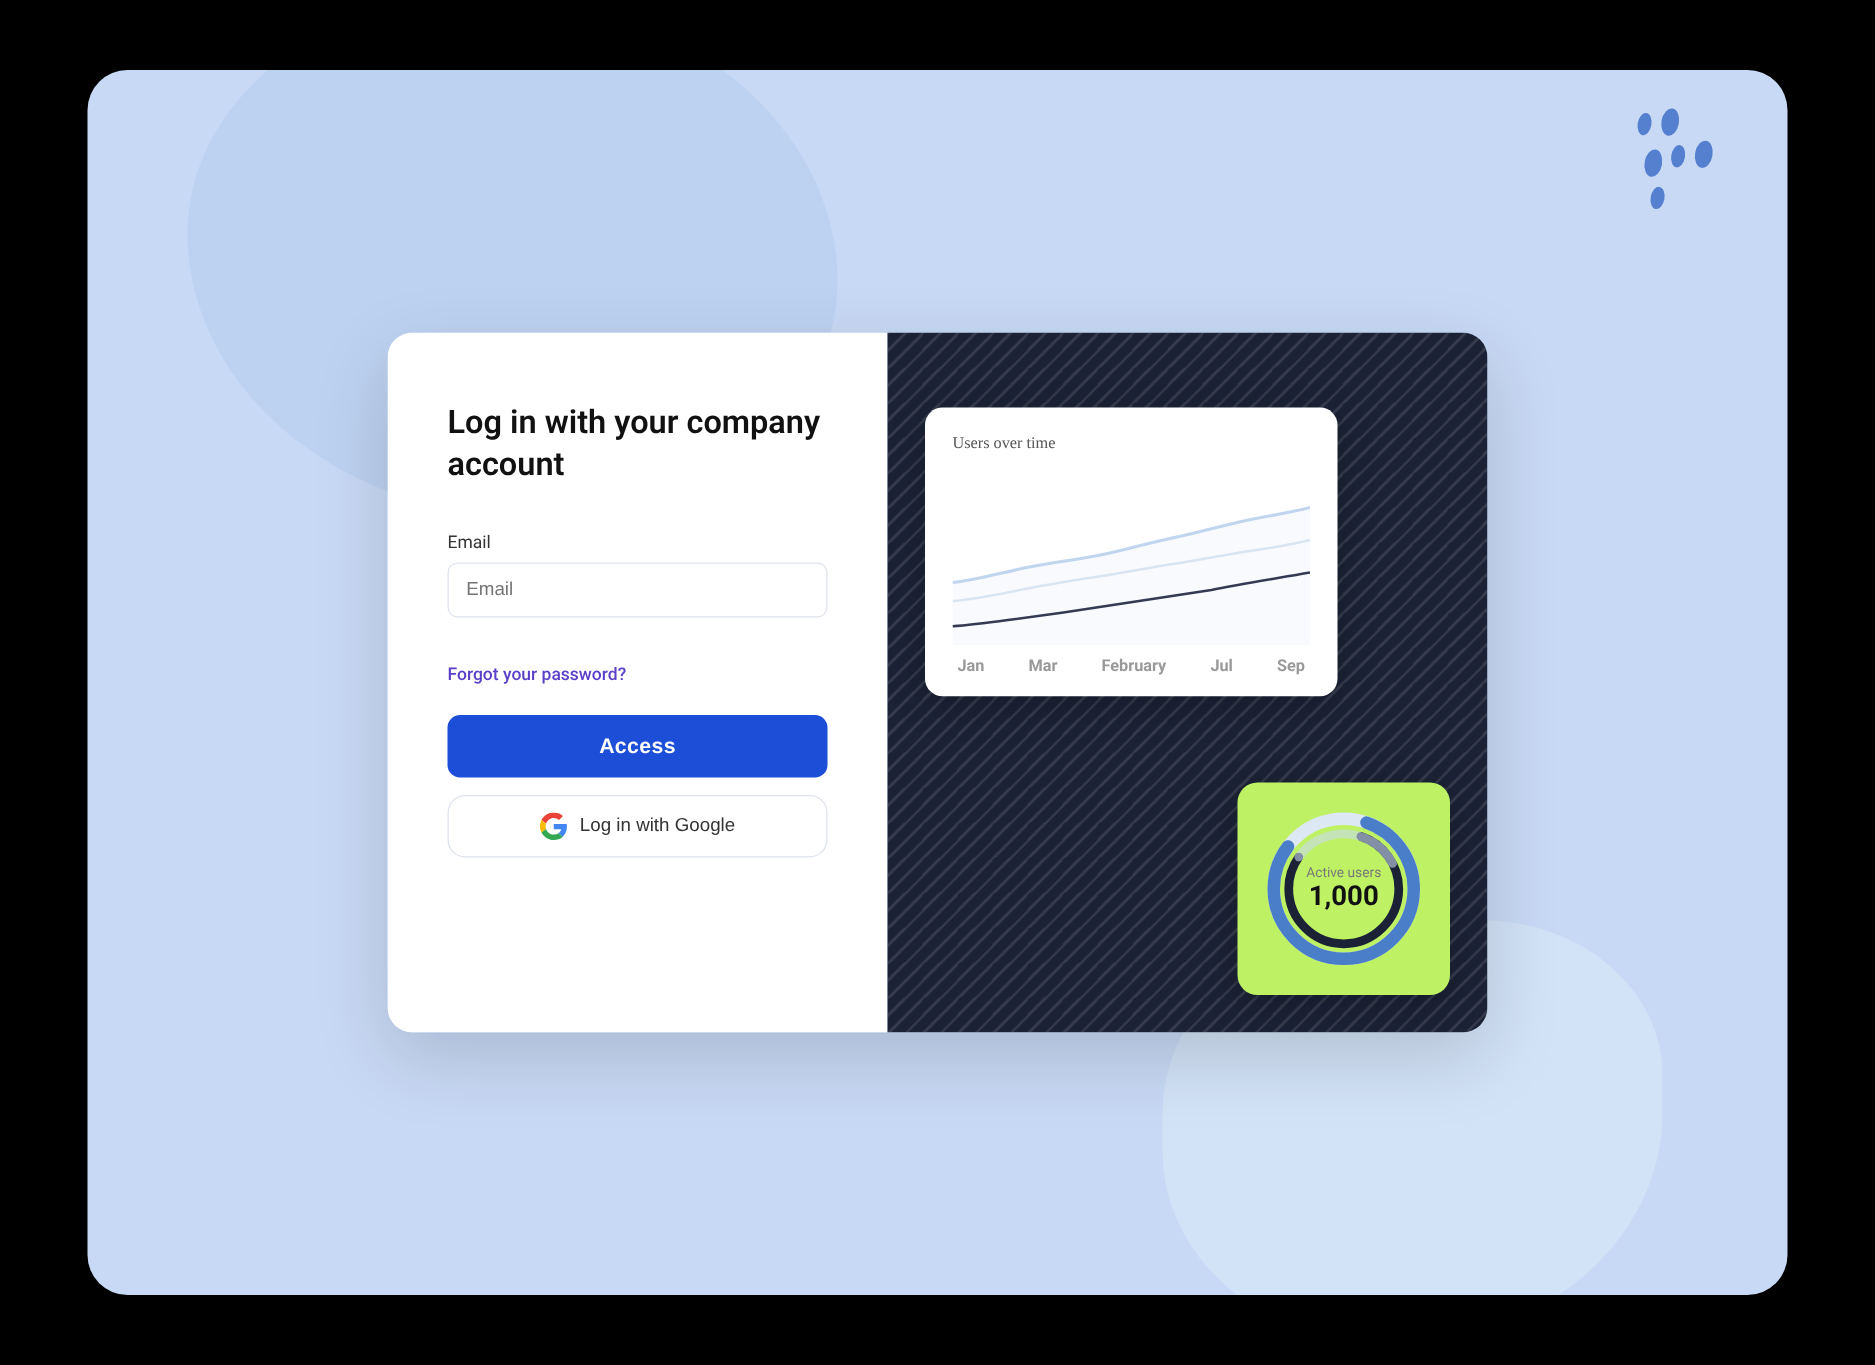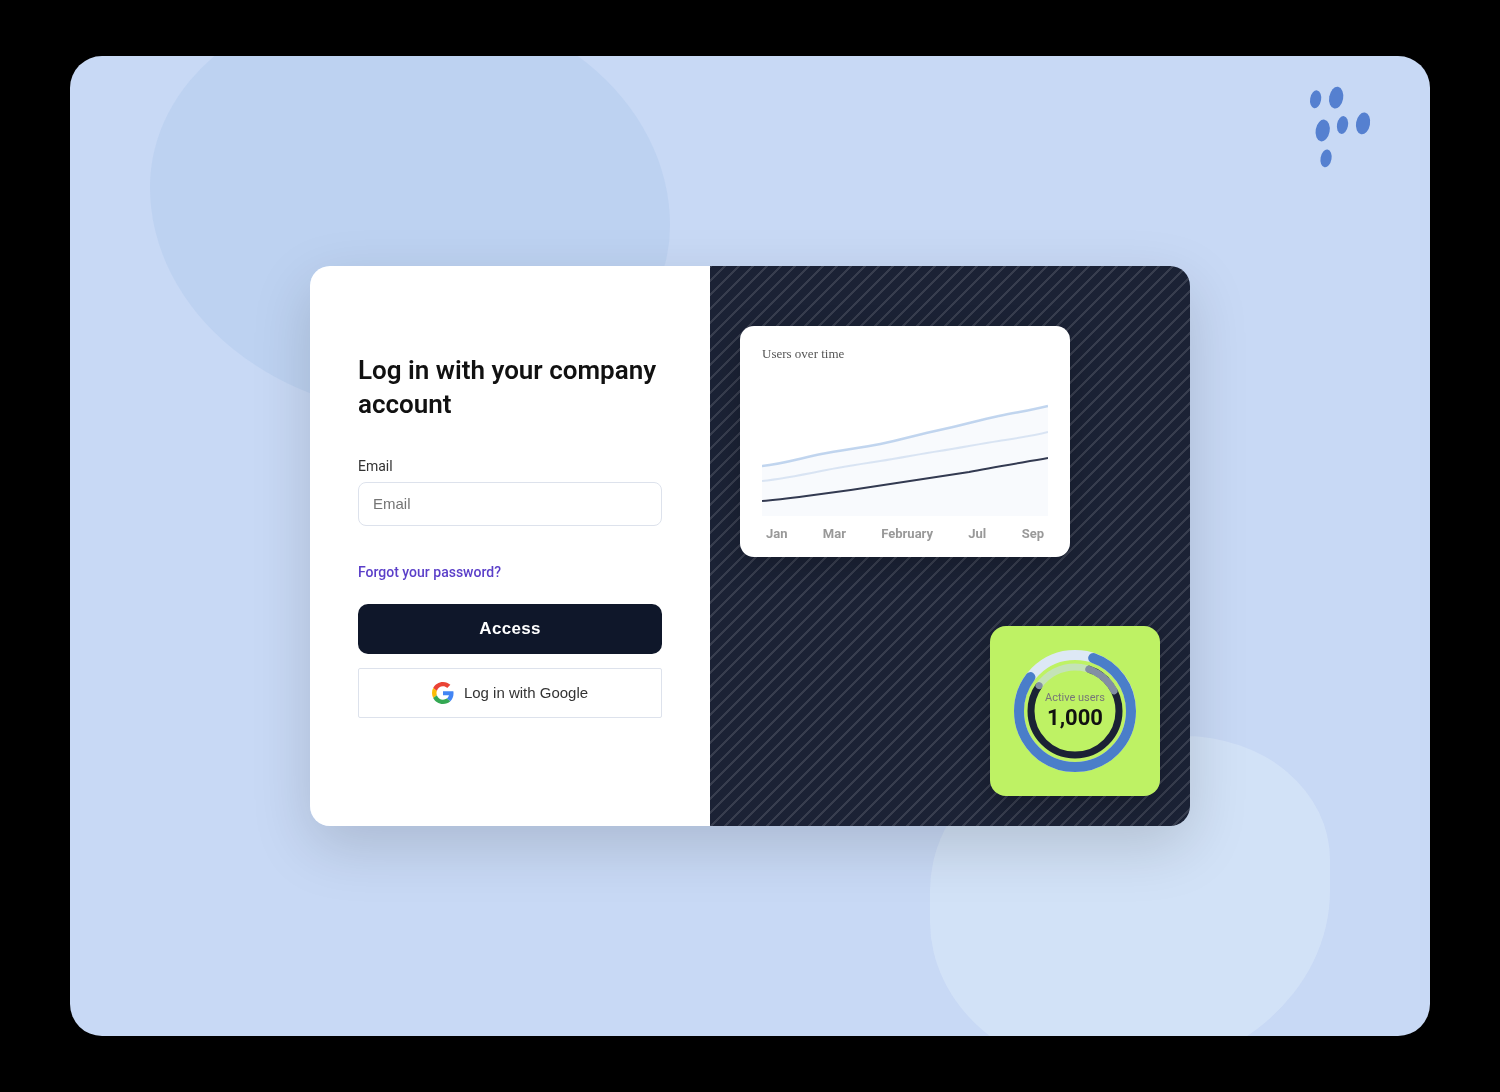--- a/index.html
+++ b/index.html
@@ -80,21 +80,21 @@
       display: flex;
       box-shadow: 0 20px 60px rgba(0,0,0,0.15);
       position: relative;
       z-index: 2;
     }
 
     
     .left-panel {
       width: 400px;
       background: #ffffff;
-      padding: 88px 48px;
+      padding: 56px 48px;
       display: flex;
       flex-direction: column;
       gap: 0;
     }
     .form-title {
       font-size: 26px;
       font-weight: 600;
       color: #111;
       margin-bottom: 36px;
       line-height: 1.3;
@@ -125,37 +125,37 @@
       font-weight: 500;
       text-decoration: none;
       cursor: pointer;
       margin-bottom: 24px;
       display: inline-block;
       margin-top: 19px;
     }
     .btn-access {
       width: 100%;
       height: 50px;
-      background: #0f172a;
+      background: #1d4ed8;
       color: #fff;
       border: none;
       border-radius: 10px;
       font-size: 17px;
       font-weight: 600;
       cursor: pointer;
       margin-bottom: 14px;
       letter-spacing: 0.3px;
     }
     .btn-google {
       width: 100%;
       height: 50px;
       background: #fff;
       color: #333;
       border: 1.5px solid #dde2ec;
-      border-radius: 2px;
+      border-radius: 14px;
       font-size: 15px;
       font-weight: 500;
       cursor: pointer;
       display: flex;
       align-items: center;
       justify-content: center;
       gap: 10px;
     }
     .google-icon {
       width: 22px;

